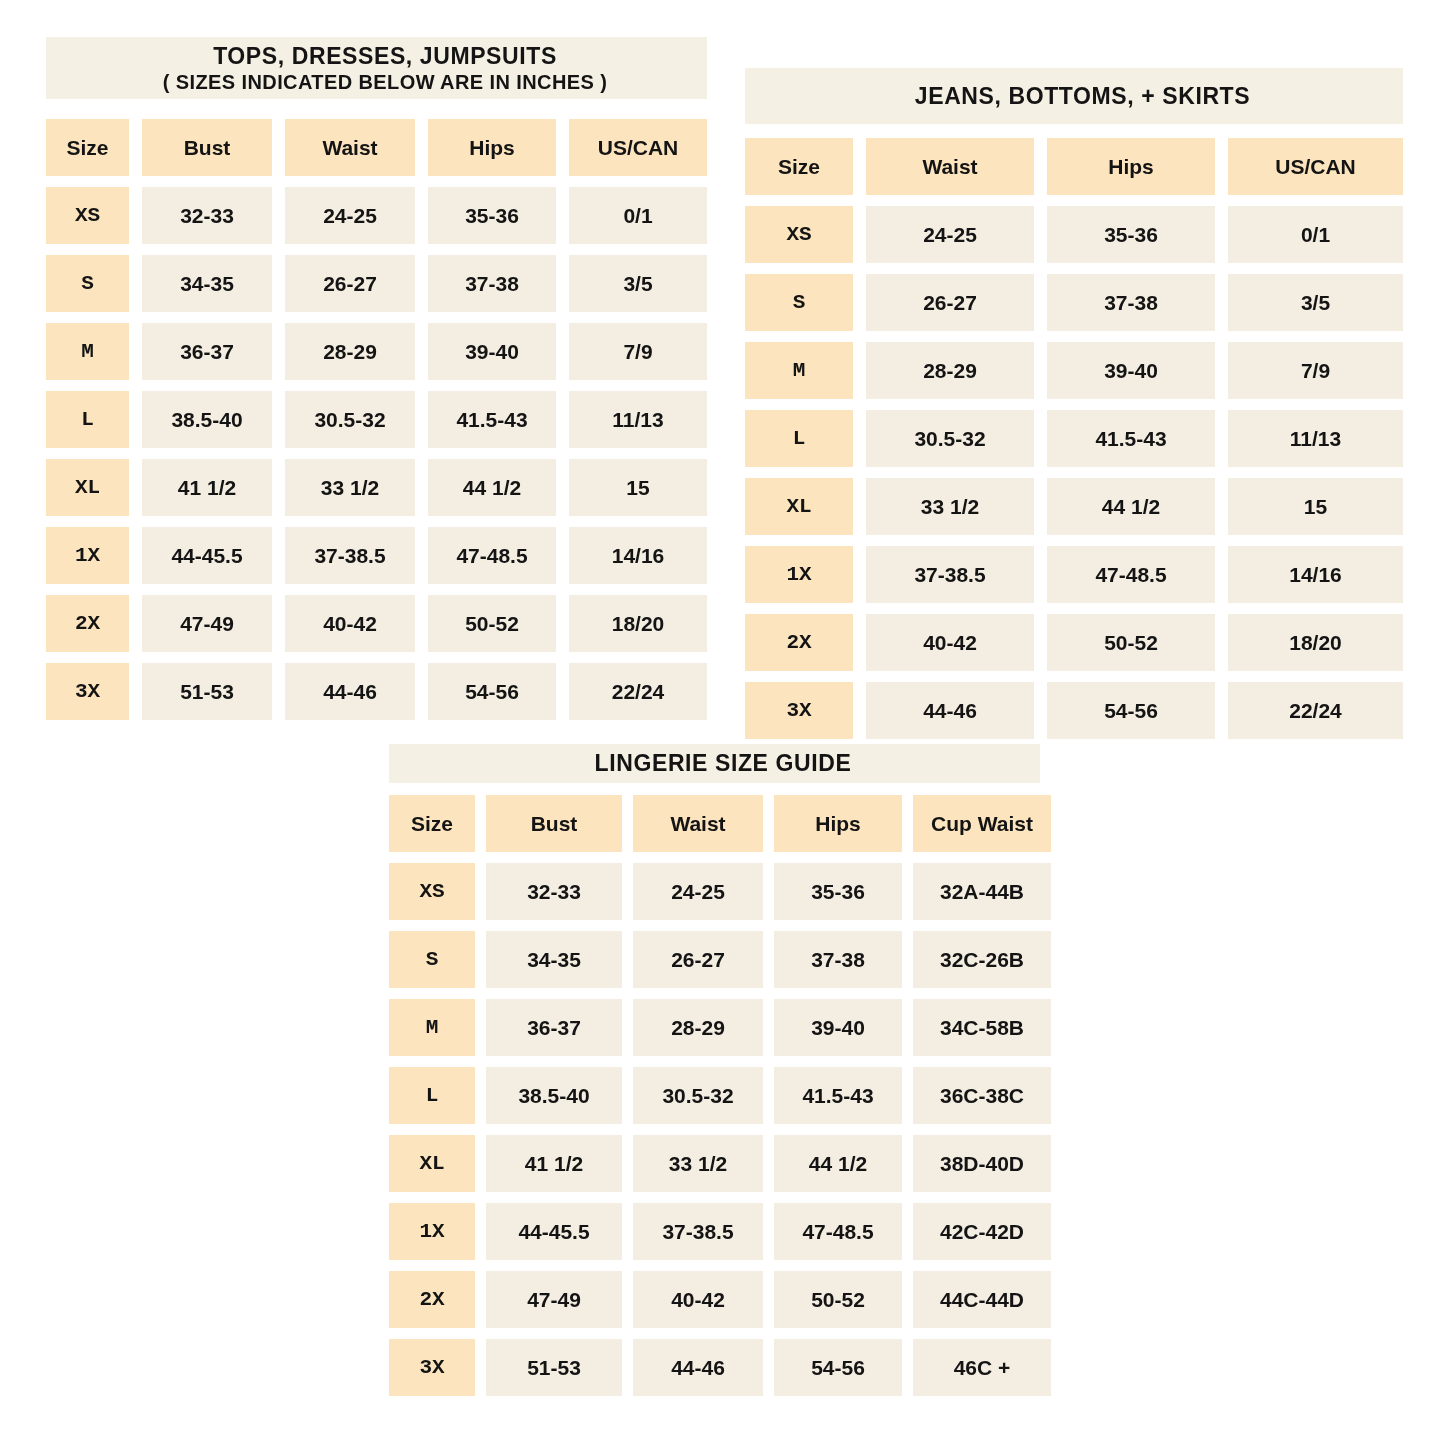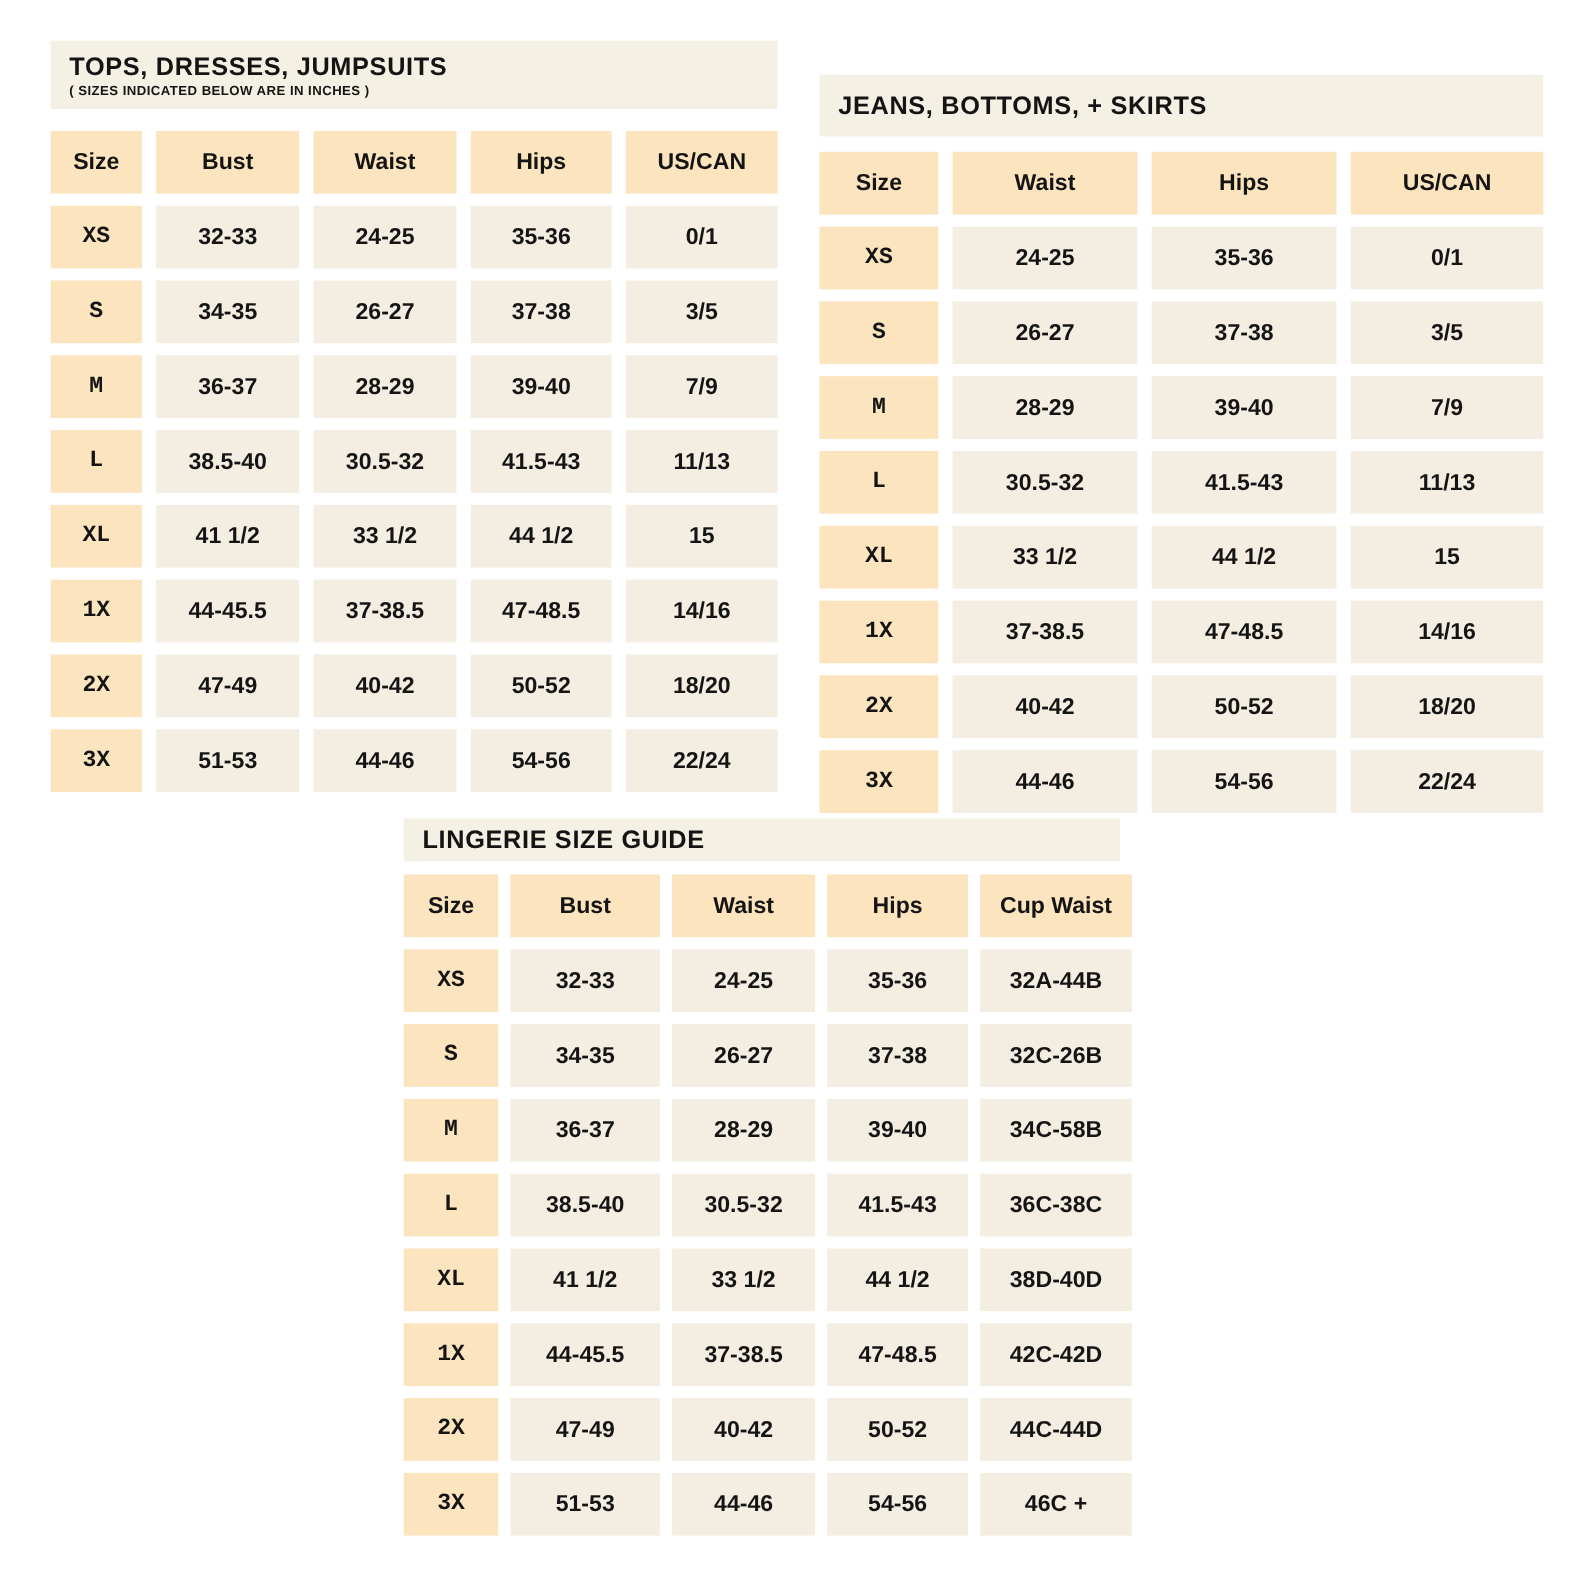--- a/index.html
+++ b/index.html
@@ -17,27 +17,28 @@
     background:var(--page-bg);
     font-family:"Liberation Sans", sans-serif;
     color:var(--text-color);
   }
   .size-table{position:absolute;}
   .titlebar{
     background:var(--title-bar-bg);
     width:100%;
     display:flex;flex-direction:column;justify-content:center;
     padding-left:17px;
+    text-align:center;
   }
   .titlebar .title{
     font-size:23px;font-weight:800;letter-spacing:0.6px;line-height:1.25;
     white-space:nowrap;
   }
   .titlebar .subtitle{
-    font-size:12px;font-weight:800;letter-spacing:0.4px;line-height:1.2;
+    font-size:20px;font-weight:800;letter-spacing:0.4px;line-height:1.2;
     white-space:nowrap;
   }
   .grid{
     display:grid;
     column-gap:13px;row-gap:11px;
     grid-auto-rows:57px;
   }
   .grid .cell{
     display:flex;align-items:center;justify-content:center;
     font-weight:700;font-size:21px;
@@ -51,21 +52,21 @@
   .t-tops{left:46px;top:37px;width:661px;}
   .t-tops .titlebar{height:62px;}
   .t-tops .grid{margin-top:20px;grid-template-columns:83px 130px 130px 128px 138px;}
 
   
   .t-jeans{left:745px;top:68px;width:658px;}
   .t-jeans .titlebar{height:56px;}
   .t-jeans .grid{margin-top:14px;grid-template-columns:108px 168px 168px 175px;}
 
   
-  .t-lingerie{left:355px;top:744px;width:663px;padding-left:12px;}
+  .t-lingerie{left:377px;top:744px;width:663px;padding-left:12px;}
   .t-lingerie .titlebar{height:39px;}
   .t-lingerie .grid{margin-top:12px;column-gap:11px;grid-template-columns:86px 136px 130px 128px 138px;}
 </style>
 </head>
 <body>
 
 <div class="size-table t-tops">
   <div class="titlebar">
     <div class="title">TOPS, DRESSES, JUMPSUITS</div>
     <div class="subtitle">( SIZES INDICATED BELOW ARE IN INCHES )</div>

